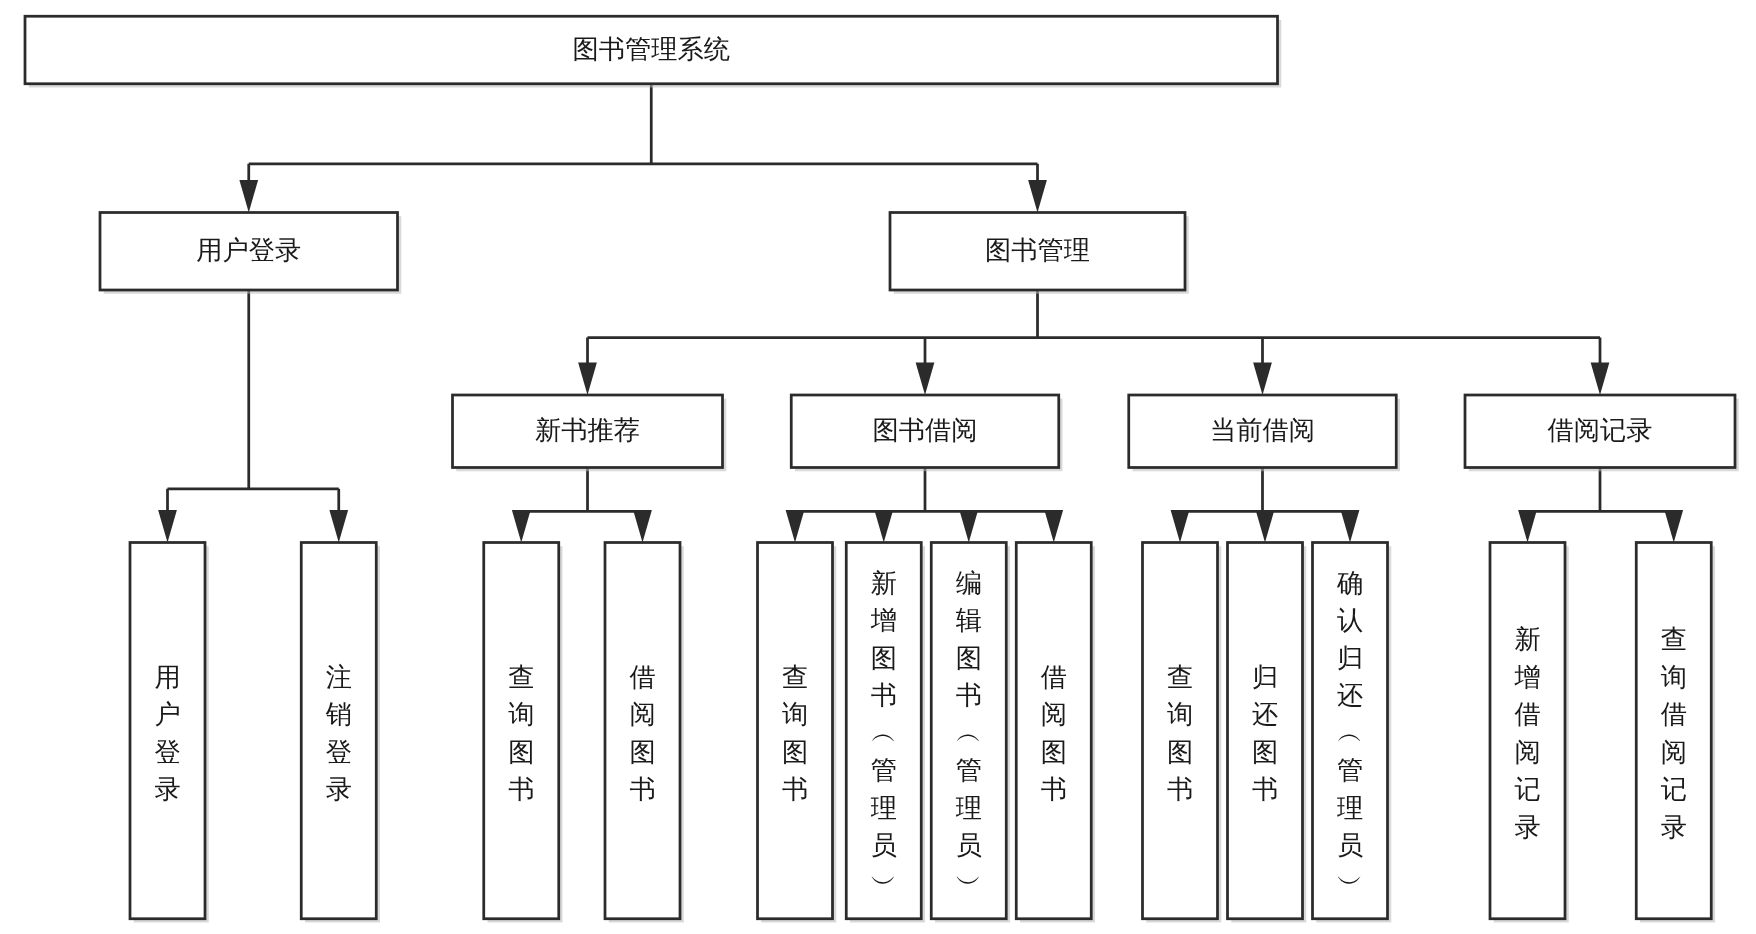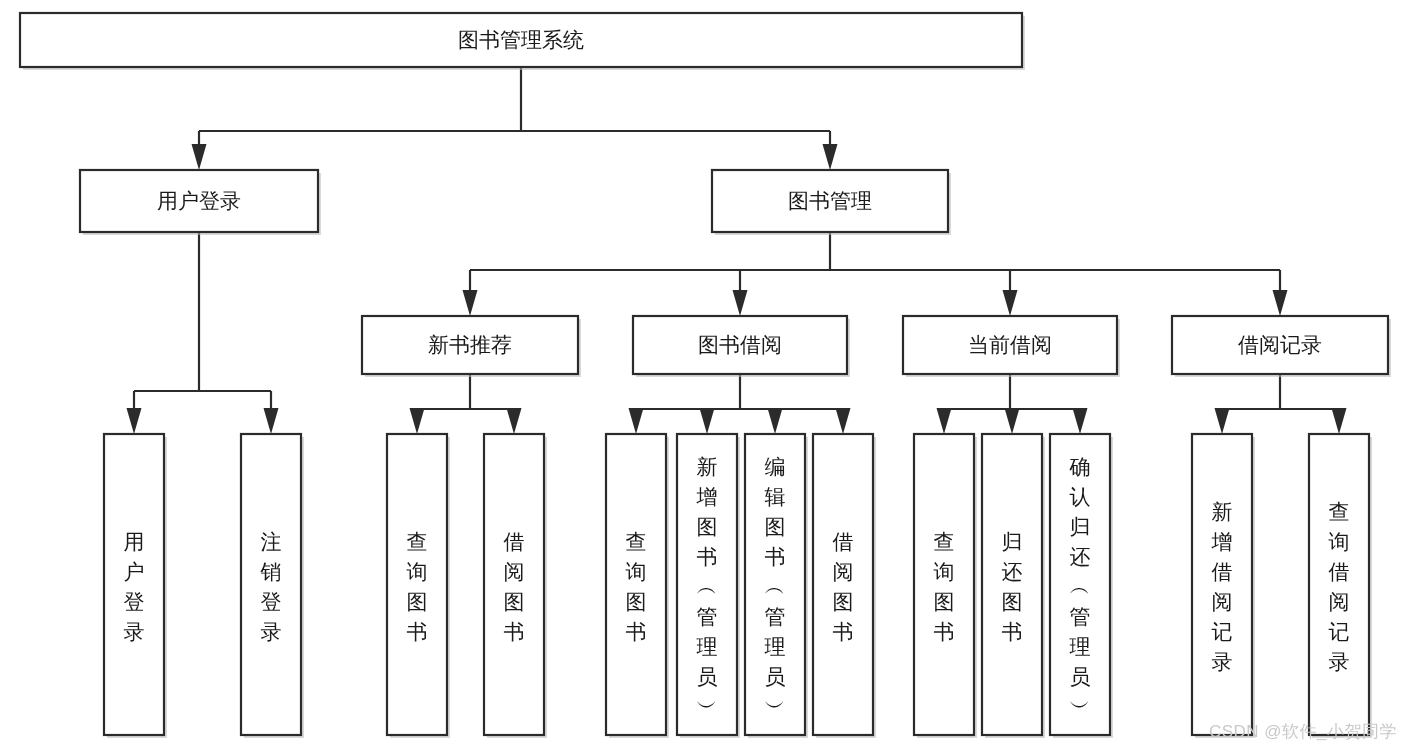--- a/index.html
+++ b/index.html
@@ -238,14 +238,13 @@
           <rect class="node-rect" x="1192" y="434" width="60" height="301"></rect>
           <text class="node-label-v" x="1222" y="518.5"><tspan x="1222" dy="0">新</tspan><tspan x="1222" dy="30">增</tspan><tspan x="1222" dy="30">借</tspan><tspan x="1222" dy="30">阅</tspan><tspan x="1222" dy="30">记</tspan><tspan x="1222" dy="30">录</tspan></text>
         </g>
         <g>
           <rect class="node-shadow" x="1312" y="437" width="60" height="301"></rect>
           <rect class="node-rect" x="1309" y="434" width="60" height="301"></rect>
           <text class="node-label-v" x="1339" y="518.5"><tspan x="1339" dy="0">查</tspan><tspan x="1339" dy="30">询</tspan><tspan x="1339" dy="30">借</tspan><tspan x="1339" dy="30">阅</tspan><tspan x="1339" dy="30">记</tspan><tspan x="1339" dy="30">录</tspan></text>
         </g>
       </g>
   </svg>
-  <div class="watermark">CSDN @软件_小贺同学</div>
 </div>
 
 </body></html>

